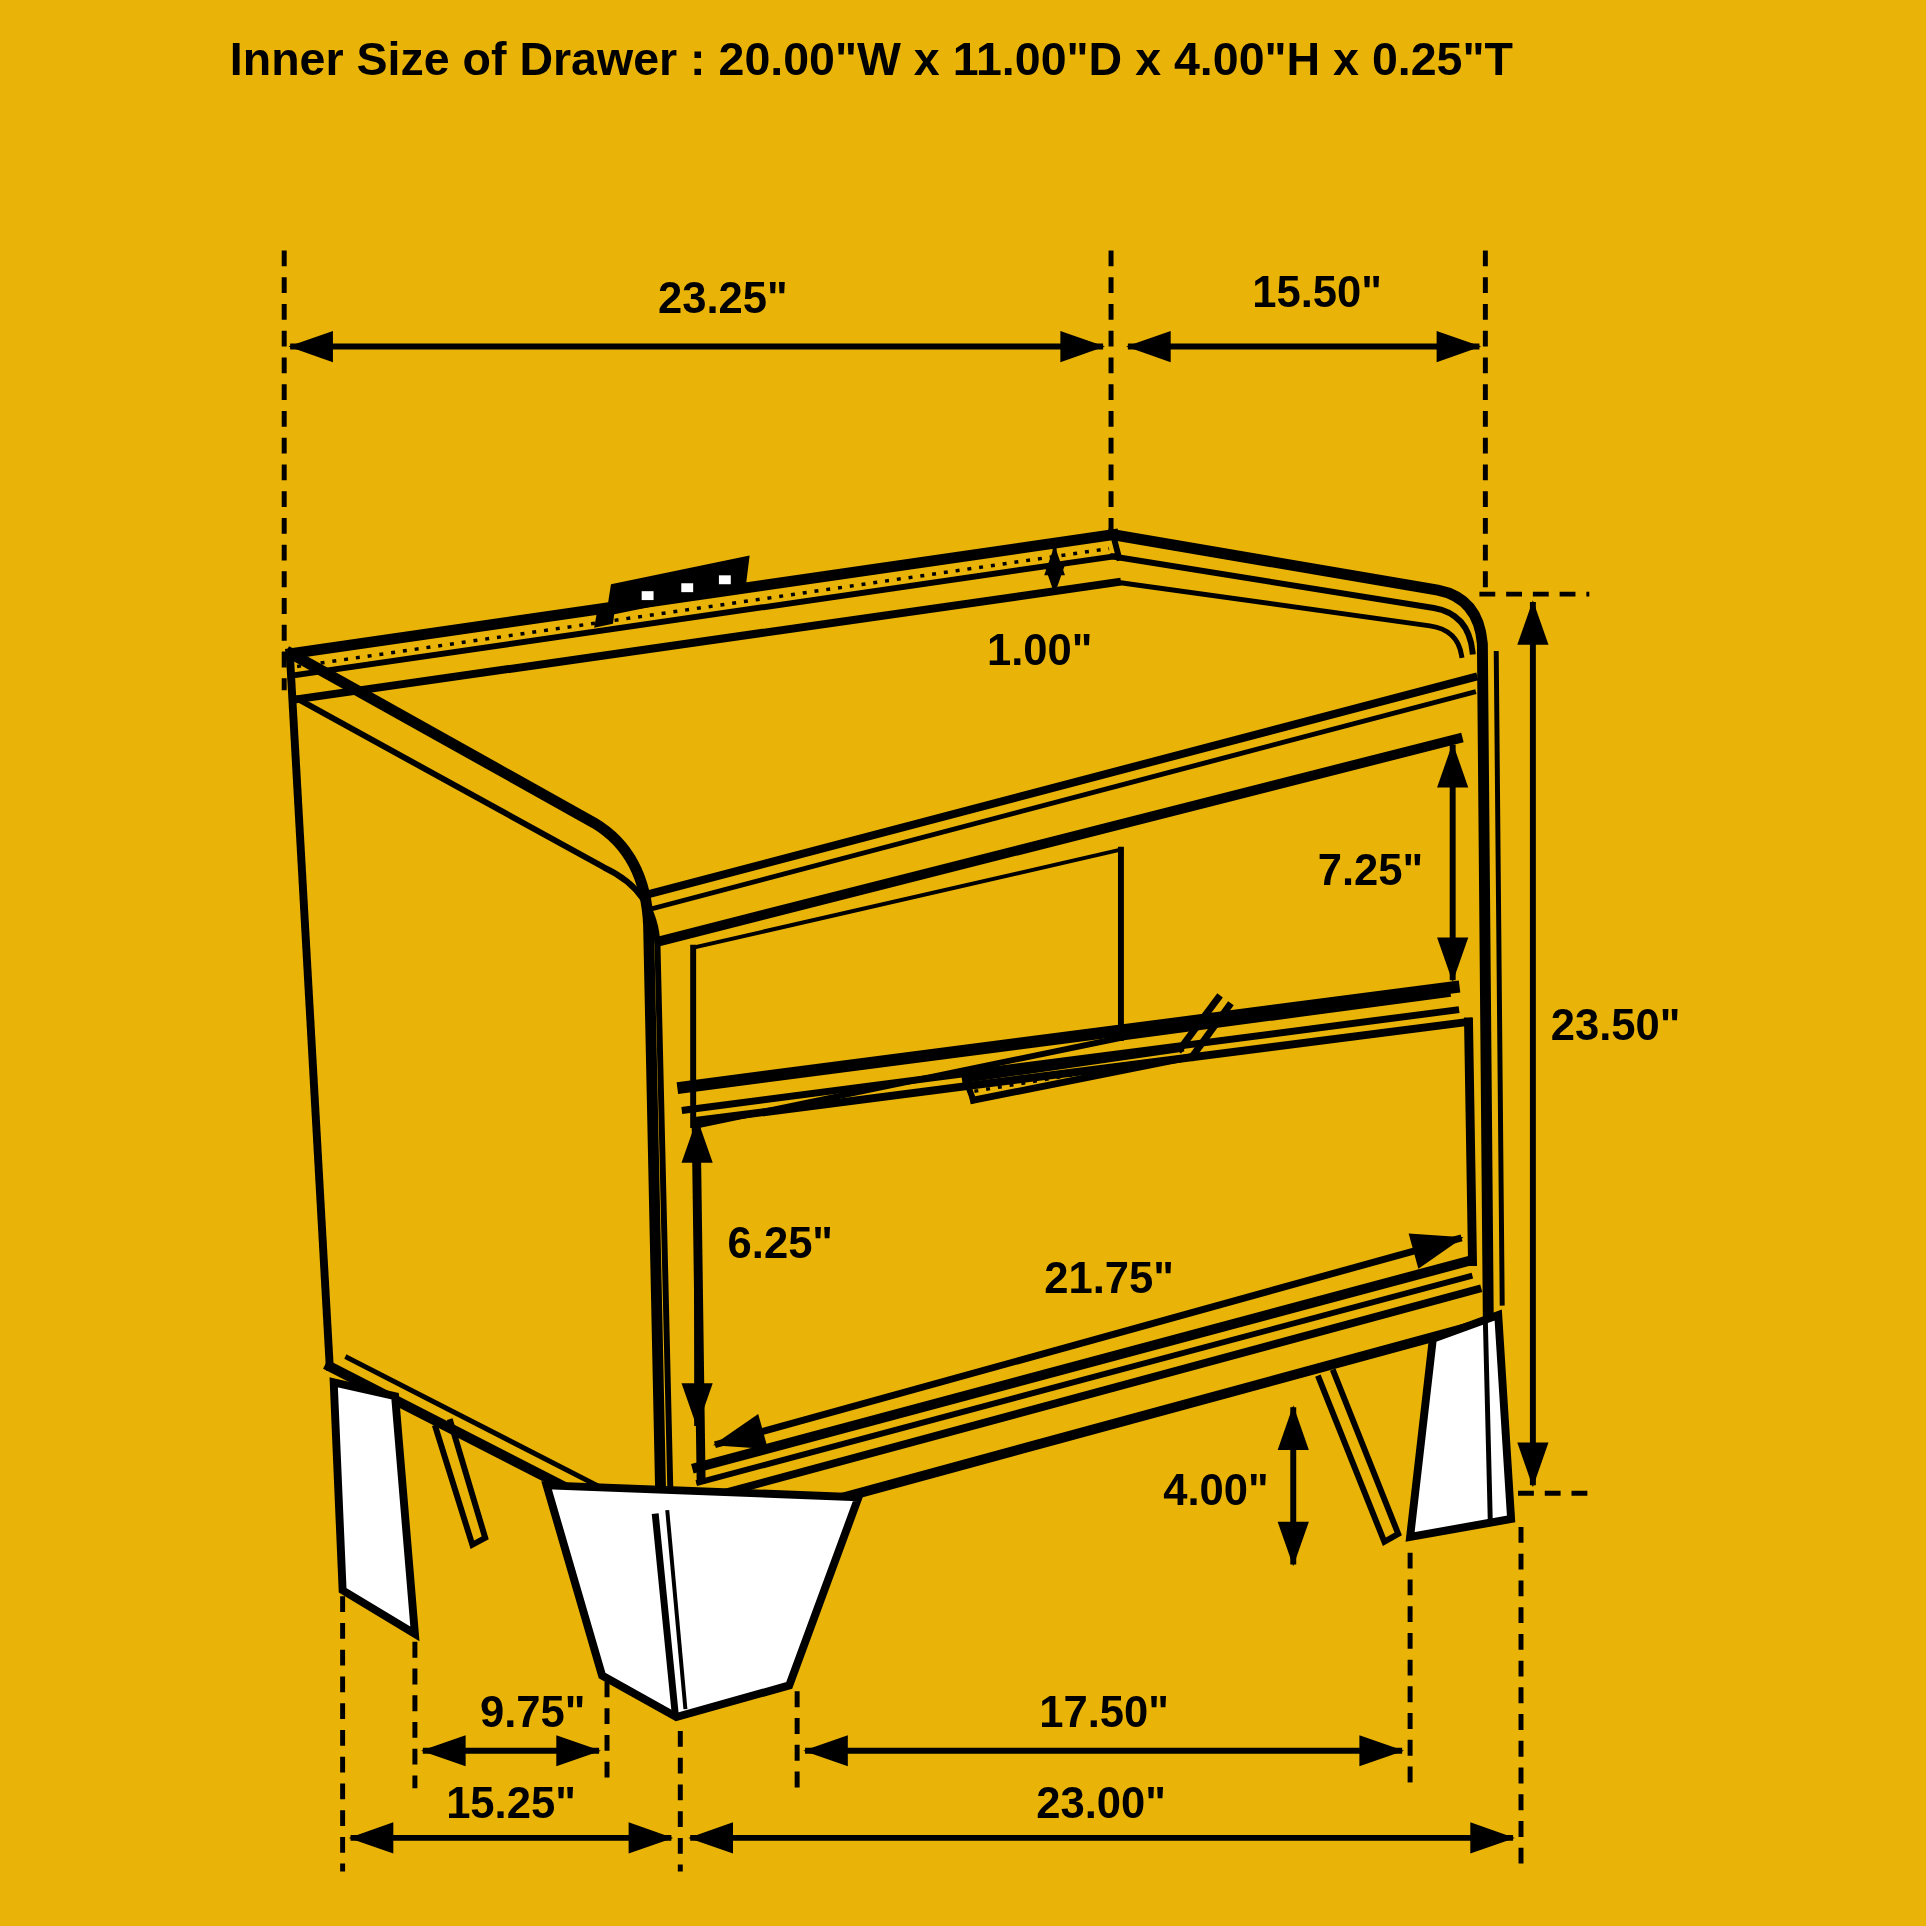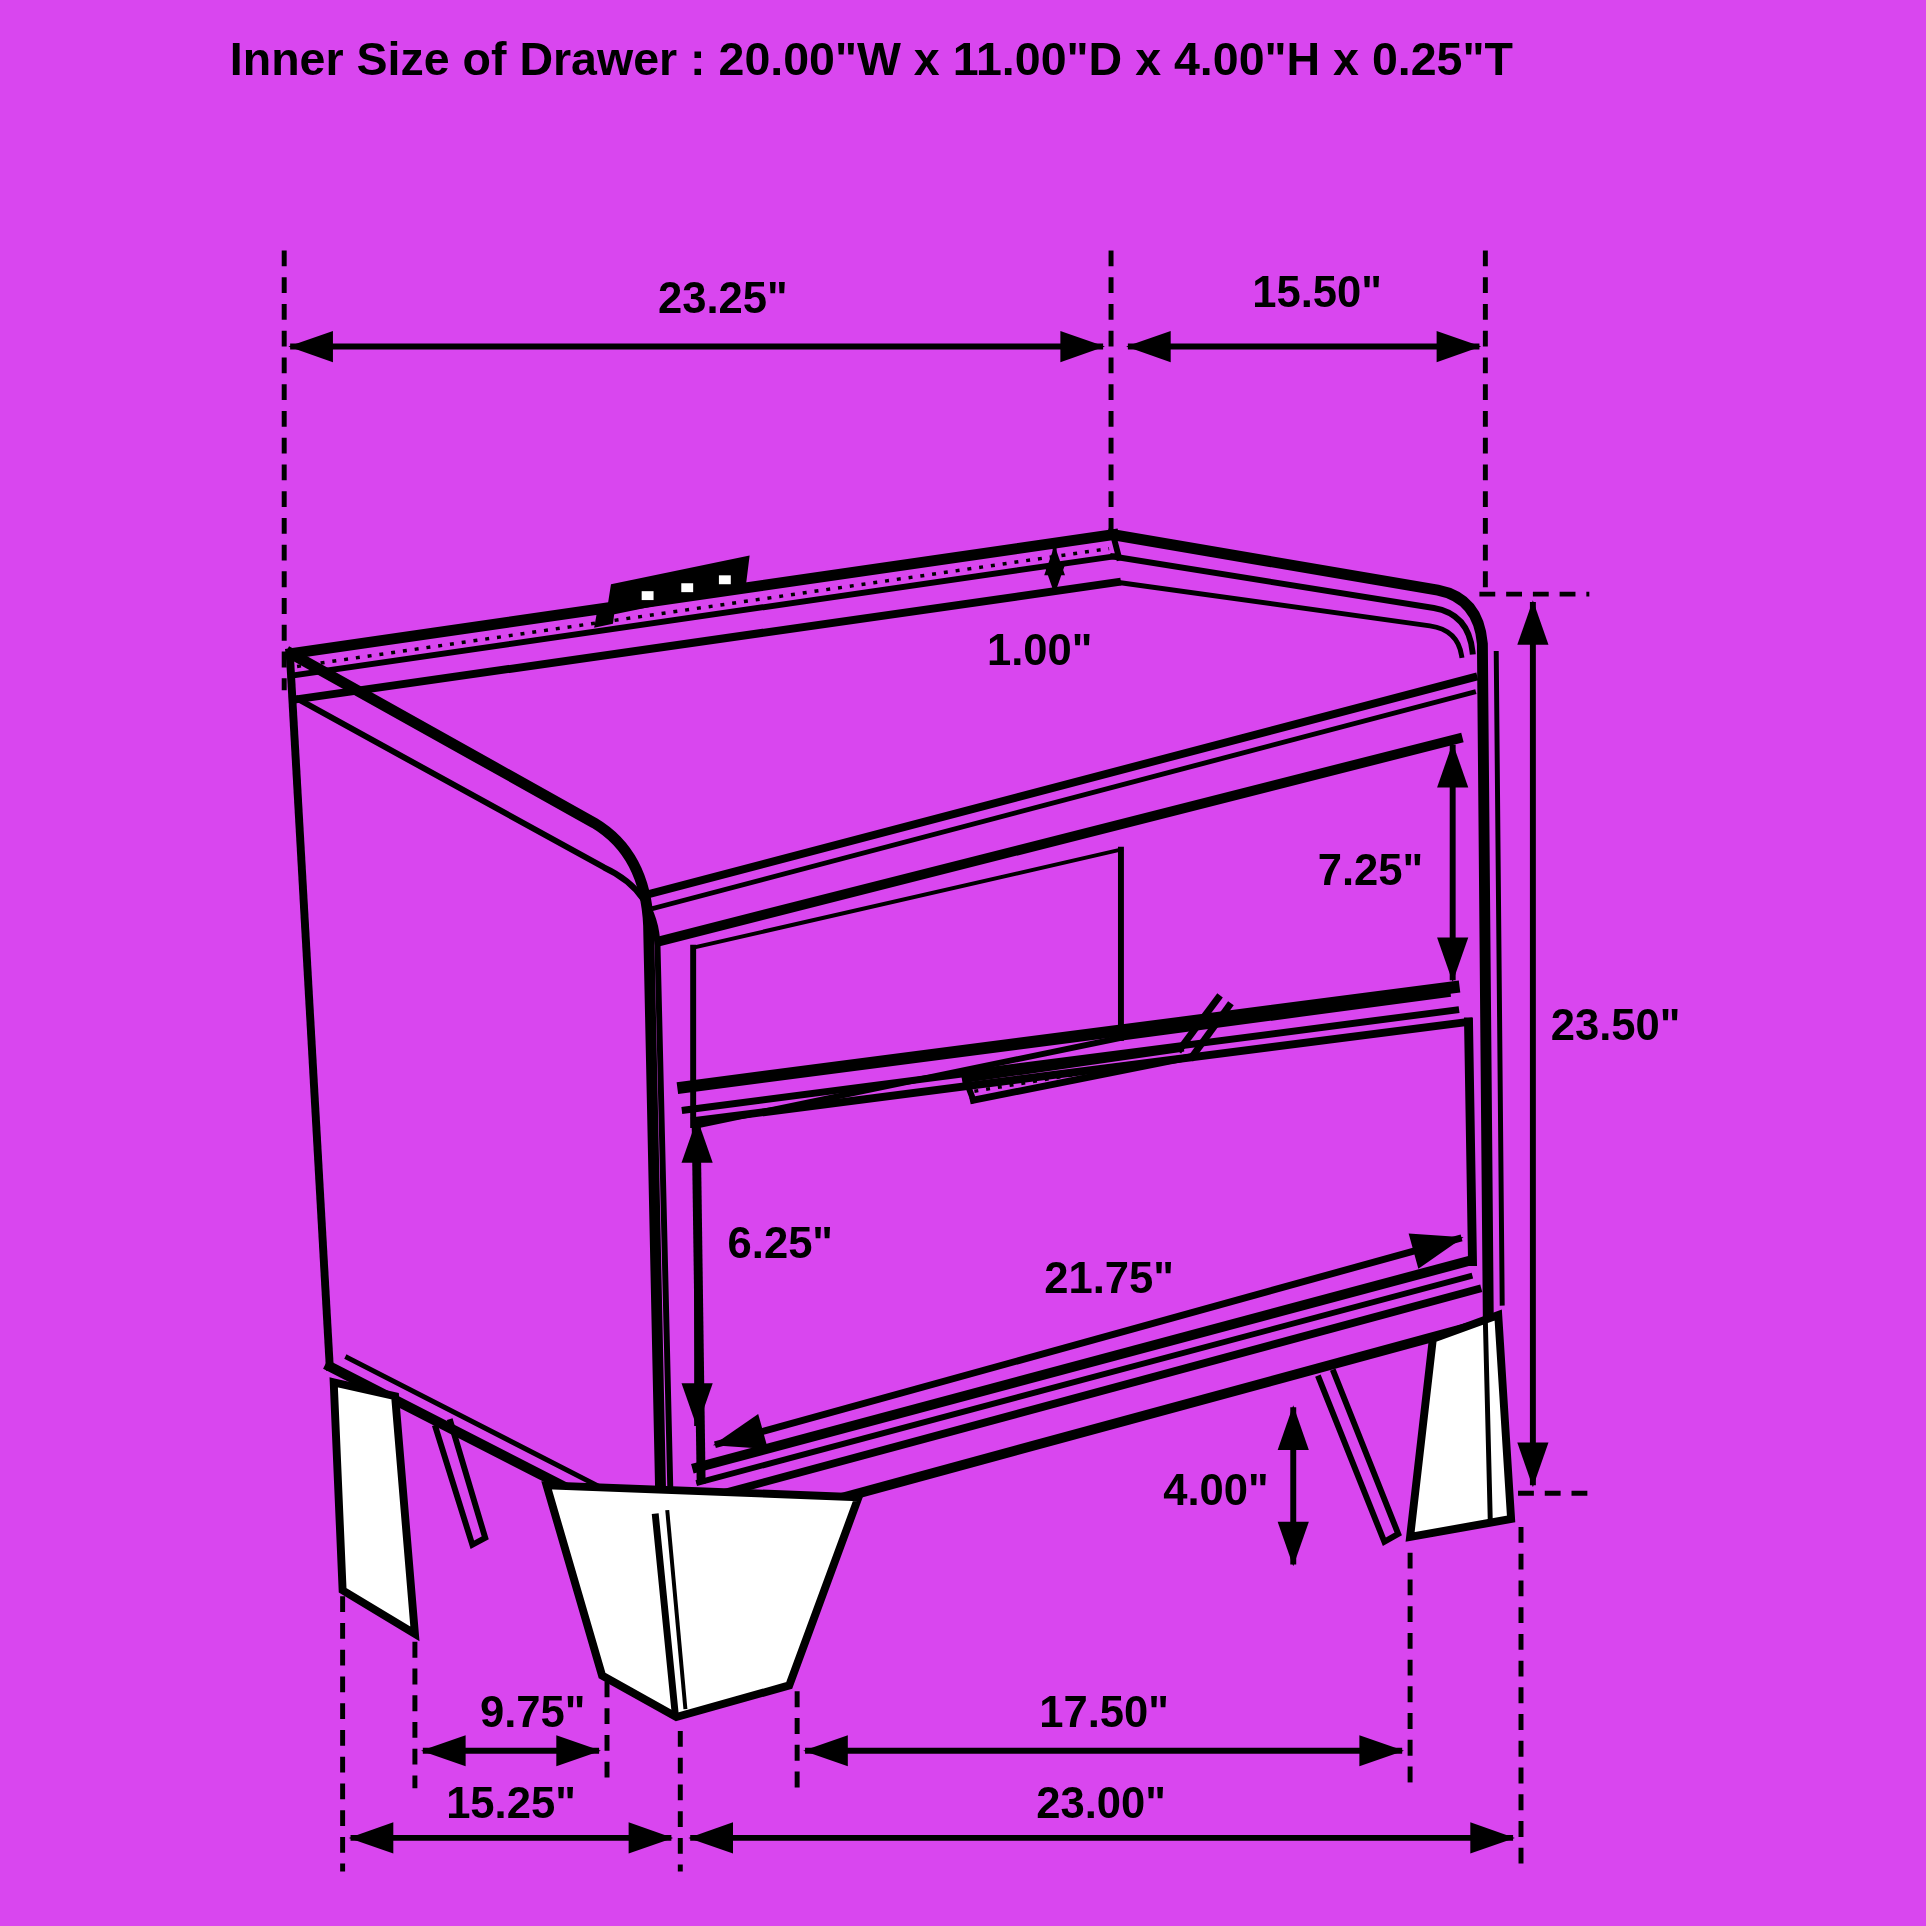--- a/index.html
+++ b/index.html
@@ -1,17 +1,17 @@
 <!DOCTYPE html>
 <html><head>
 <meta charset="utf-8">
 <style>
   html,body{margin:0;padding:0;background:#ffffff;}
   body{width:1927px;height:1927px;font-family:"Liberation Sans",sans-serif;}
-  .stage{position:relative;width:1927px;height:1927px;background:#d946ef;overflow:hidden;}
+  .stage{position:relative;width:1927px;height:1927px;background:#eab308;overflow:hidden;}
   svg{display:block;}
   .line{stroke:#000;fill:none;stroke-linecap:square;}
   .dim{stroke:#000;fill:none;}
   .dash{stroke:#000;fill:none;stroke-dasharray:16 11;stroke-width:5;}
   .dot{stroke:#000;fill:none;stroke-dasharray:4 8;stroke-width:3.5;}
   .lbl{font-family:"Liberation Sans",sans-serif;font-weight:bold;font-size:44px;fill:#000;}
   .ttl{font-family:"Liberation Sans",sans-serif;font-weight:bold;font-size:47px;fill:#000;}
   .leg{fill:#fff;stroke:#000;stroke-width:8;stroke-linejoin:miter;}
 </style>
 </head>

